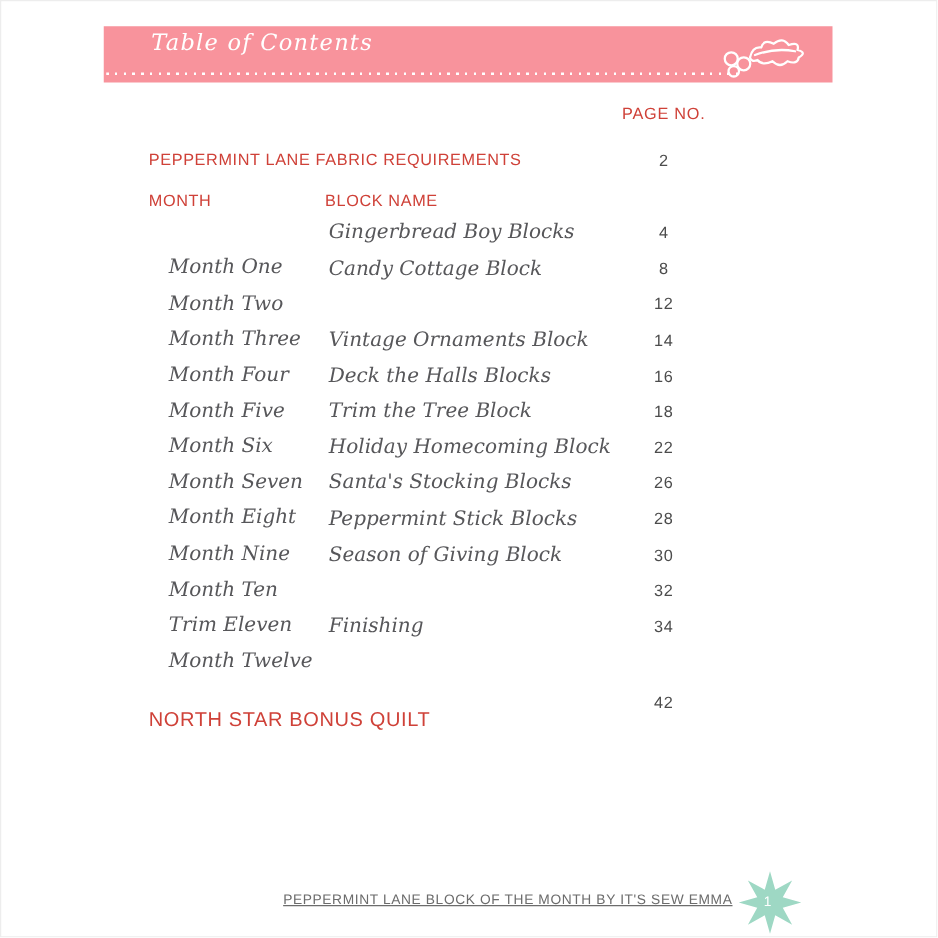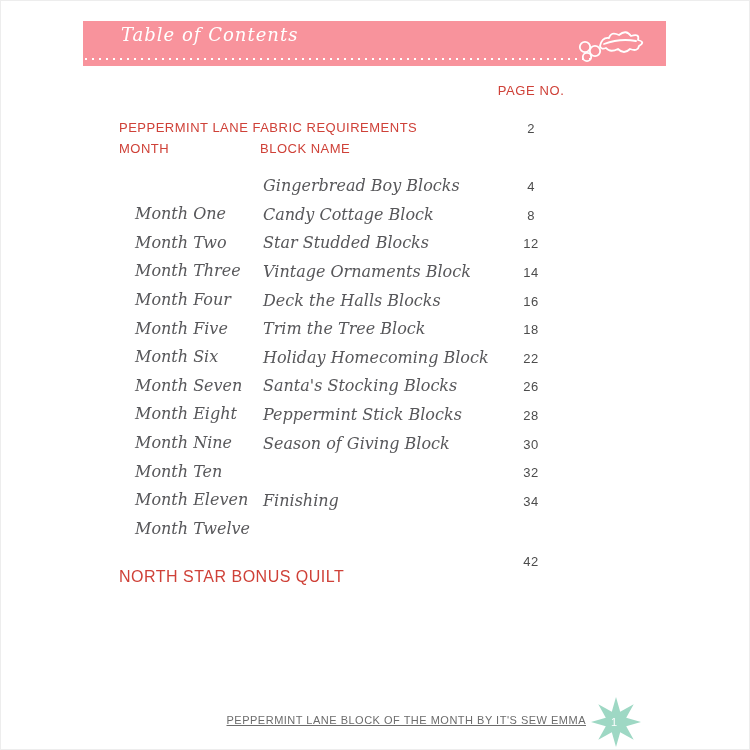--- a/index.html
+++ b/index.html
@@ -25,21 +25,21 @@
   }
   .holly { position:absolute; right:16px; top:4px; width:74px; height:40px; }
   
   .pageno-header {
     position:absolute; left:490px; top:82px; width:80px; text-align:center;
     font-size:13px; letter-spacing:0.6px; color:#cf4138; white-space:nowrap;
   }
   .red-label { font-size:12.5px; letter-spacing:0.5px; color:#cf4138; white-space:nowrap; }
   .fabric-row { position:absolute; left:0; top:119px; width:600px; height:16px; }
   .fabric-row .red-label { position:absolute; left:118px; top:0; font-size:13px; }
-  .col-headers { position:absolute; left:0; top:140px; width:750px; height:16px;padding-left:35px; }
+  .col-headers { position:absolute; left:0; top:152px; width:750px; height:16px;padding-left:35px; }
   .col-headers .month-h { position:absolute; left:118px; top:0; font-size:13px; }
   .col-headers .block-h { position:absolute; left:259px; top:0; font-size:13px; }
   .page-cell {
     position:absolute; left:490px; width:80px; text-align:center;
     font-size:13px; color:#4c4c4c; letter-spacing:0.5px;
   }
   .toc-rows { position:absolute; left:0; top:171px; width:750px; }
   .trow { position:relative; height:28.6px; width:750px; }
   .script {
     font-family:"DejaVu Serif", serif; font-style:italic;
@@ -100,21 +100,20 @@
         <span class="c-block script">Gingerbread Boy Blocks</span>
         <span class="c-page page-cell">4</span>
       </div>
       <div class="trow">
         <span class="c-month script">Month Two</span>
         <span class="c-block script">Candy Cottage Block</span>
         <span class="c-page page-cell">8</span>
       </div>
       <div class="trow">
         <span class="c-month script">Month Three</span>
-        <span class="c-block script">Star Studded Blocks</span>
         <span class="c-page page-cell">12</span>
       </div>
       <div class="trow">
         <span class="c-month script">Month Four</span>
         <span class="c-block script">Vintage Ornaments Block</span>
         <span class="c-page page-cell">14</span>
       </div>
       <div class="trow">
         <span class="c-month script">Month Five</span>
         <span class="c-block script">Deck the Halls Blocks</span>
@@ -139,21 +138,21 @@
         <span class="c-month script">Month Nine</span>
         <span class="c-block script">Peppermint Stick Blocks</span>
         <span class="c-page page-cell">28</span>
       </div>
       <div class="trow">
         <span class="c-month script">Month Ten</span>
         <span class="c-block script">Season of Giving Block</span>
         <span class="c-page page-cell">30</span>
       </div>
       <div class="trow">
-        <span class="c-month script">Month Eleven</span>
+        <span class="c-month script">Trim Eleven</span>
         <span class="c-page page-cell">32</span>
       </div>
       <div class="trow">
         <span class="c-month script">Month Twelve</span>
         <span class="c-block script">Finishing</span>
         <span class="c-page page-cell">34</span>
       </div>
     </div>
 
   <div class="bonus-row">

